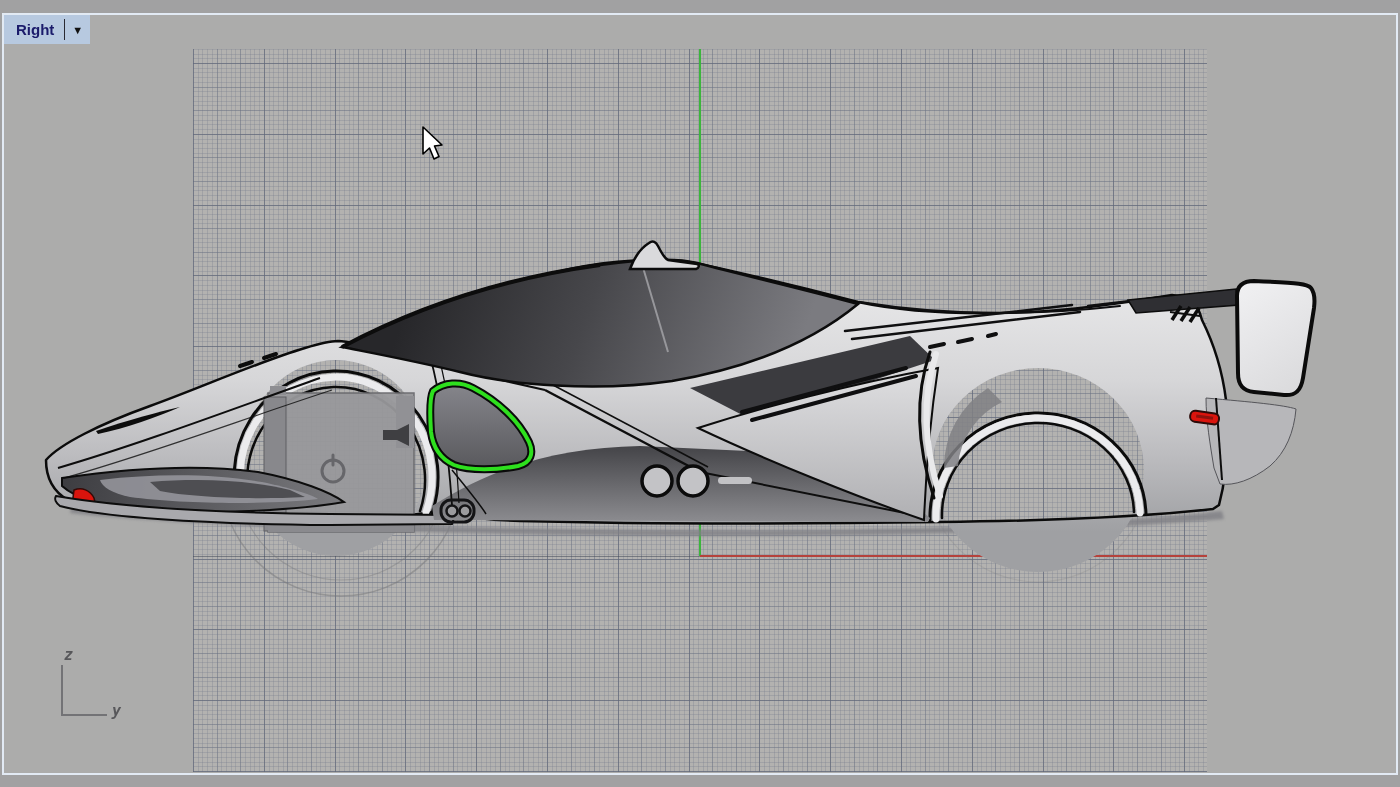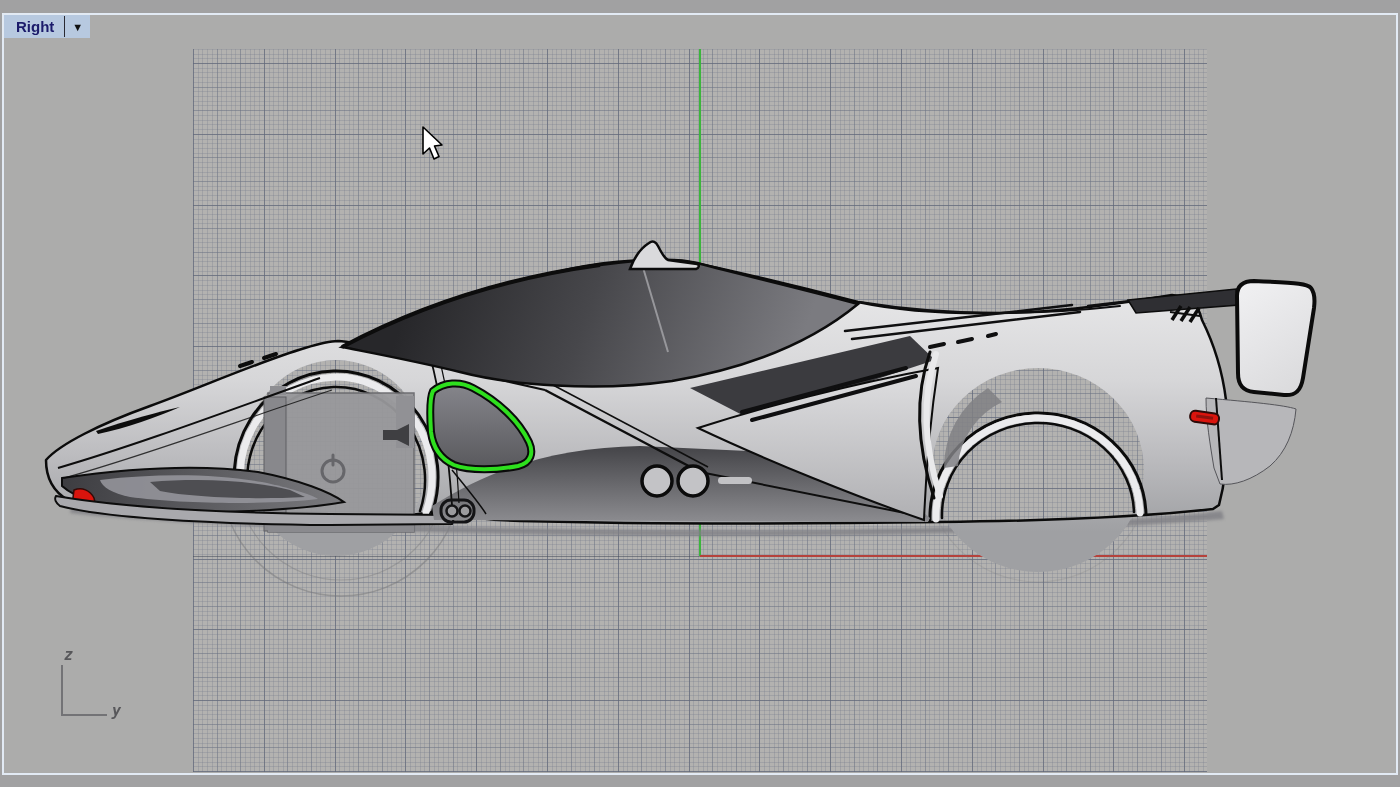--- a/index.html
+++ b/index.html
@@ -12,21 +12,21 @@
       repeating-linear-gradient(90deg, rgba(96,103,120,.55) 0 1px, transparent 1px 70.8px),
       repeating-linear-gradient(0deg,  rgba(96,103,120,.55) 0 1px, transparent 1px 70.8px),
       repeating-linear-gradient(90deg, rgba(104,111,128,.38) 0 1px, transparent 1px 23.6px),
       repeating-linear-gradient(0deg,  rgba(104,111,128,.38) 0 1px, transparent 1px 23.6px),
       repeating-linear-gradient(90deg, rgba(118,124,140,.30) 0 1px, transparent 1px 4.72px),
       repeating-linear-gradient(0deg,  rgba(118,124,140,.30) 0 1px, transparent 1px 4.72px);}
   .axis-z{position:absolute;left:699px;top:49px;width:2px;height:507px;background:var(--axis_z_green,#3cb53c);z-index:2;}
   .axis-y{position:absolute;left:700px;top:555px;width:507px;height:2px;background:var(--axis_y_red,#b5423c);z-index:2;}
   .axis-y-neg{position:absolute;left:193px;top:556px;width:507px;height:1px;background:rgba(60,66,80,.5);z-index:2;}
   .car-svg{position:absolute;left:0;top:0;z-index:3;}
-  .vp-tab{position:absolute;left:4px;top:15px;height:23px;display:flex;align-items:center;
+  .vp-tab{position:absolute;left:4px;top:15px;height:29px;display:flex;align-items:center;
           background:var(--tab_bg,#b7c9e0);z-index:7;cursor:pointer;}
   .vp-tab .title{padding:0 10px 0 12px;font-size:15px;font-weight:bold;color:var(--tab_text,#1b1b6b);}
   .vp-tab .sep{width:1px;height:21px;background:#2a2a33;}
   .vp-tab .arrow{padding:0 7px;font-size:11px;color:#111;}
   .gizmo{position:absolute;left:0;top:0;z-index:5;}
   .gizmo .vline{position:absolute;left:61px;top:665px;width:2px;height:51px;background:#737376;}
   .gizmo .hline{position:absolute;left:61px;top:714px;width:46px;height:2px;background:#737376;}
   .gizmo .zl{position:absolute;left:64px;top:646px;font-family:"DejaVu Sans Mono",monospace;font-style:italic;font-weight:bold;font-size:15px;color:#57575a;}
   .gizmo .yl{position:absolute;left:112px;top:702px;font-family:"DejaVu Sans Mono",monospace;font-style:italic;font-weight:bold;font-size:15px;color:#57575a;}
   .cursor{position:absolute;left:0;top:0;z-index:9;}

